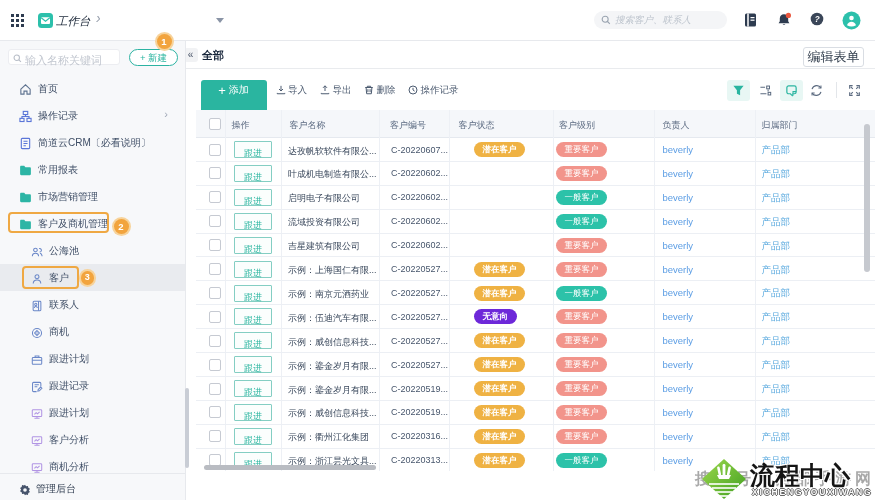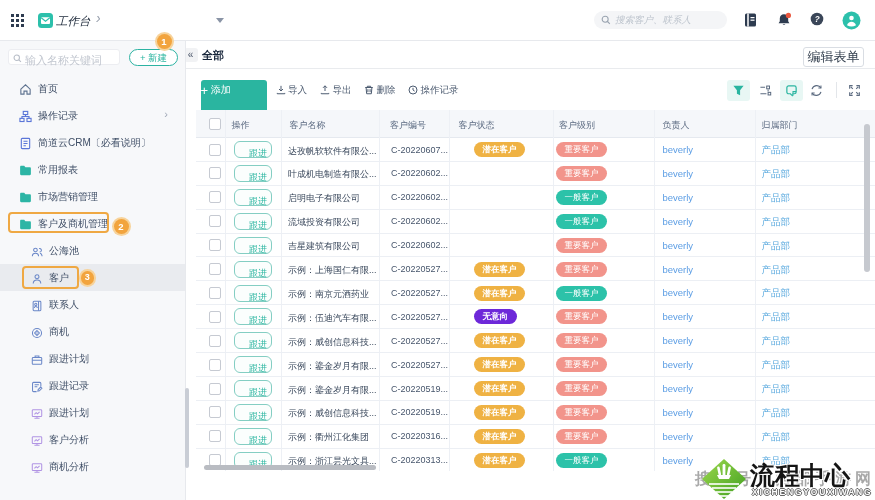--- a/index.html
+++ b/index.html
@@ -26,35 +26,35 @@
 .obox { position:absolute; border:2px solid #efa843; border-radius:4px; z-index:30; }
 #sb-foot { position:absolute; left:0; top:432px; width:185px; height:27px; border-top:1px solid #e7e9ed; background:#f7f8fa; }
 #sb-scroll { position:absolute; left:185px; top:388px; width:3.5px; height:80px; background:#c9cdd5; border-radius:2px; z-index:6; }
 
 
 #mhead { position:absolute; left:186px; top:41px; width:689px; height:28px; background:#fff; border-bottom:1px solid #e9ebee; }
 #btn-edit { position:absolute; left:617px; top:5.5px; width:61px; height:20px; border:1px solid #d9dde3; border-radius:3px; background:#fff; font-size:13px; color:#333f4e; text-align:center; line-height:18px; }
 
 
 #toolbar { position:absolute; left:186px; top:69px; width:689px; height:41px; background:#fff; }
-#btn-add { position:absolute; left:14.5px; top:11px; width:66px; height:37px; background:#2ab5a0; border-radius:3px; color:#fff; font-size:10px; line-height:20.5px; }
+#btn-add { position:absolute; left:14.5px; top:11px; width:66px; height:37px; background:#2ab5a0; border-radius:3px; color:#fff; font-size:10px; text-align:center; line-height:20.5px; }
 .tbtn { position:absolute; top:11px; height:20px; font-size:9.5px; color:#4c5b70; line-height:20px; white-space:nowrap; }
 .tbtn svg { vertical-align:-2px; margin-right:2.5px; }
 .icbg { position:absolute; top:10.5px; width:23px; height:21px; background:#e8f7f4; border-radius:3px; text-align:center; }
 .icplain { position:absolute; top:10.5px; width:23px; height:21px; text-align:center; }
 .icbg svg,.icplain svg { margin-top:4px; }
 
 
 #table { position:absolute; left:196px; top:110px; width:679px; height:361px; overflow:hidden; }
 #thead { position:absolute; left:0; top:0; width:679px; height:28px; background:#f5f7fa; border-bottom:1px solid #e5e9ef; font-size:9px; color:#5c6b82; }
 #thead span { position:absolute; top:8.5px; }
 .vline { position:absolute; top:0; width:1px; height:361px; background:#edf0f5; }
 .trow { position:absolute; left:0; width:679px; height:23.9px; border-bottom:1px solid #eceff4; font-size:9.5px; }
 .cb { position:absolute; width:12px; height:12px; border:1px solid #c6cad2; border-radius:2px; background:#fff; }
-.gj { position:absolute; left:38px; top:3.2px; width:38px; height:17px; border:1px solid #84cec3; border-radius:6px; background:#fbfefd; color:#2ab5a0; font-size:9px; text-align:right; padding:4px; line-height:14px; font-family:"Liberation Sans",sans-serif; }
+.gj { position:absolute; left:38px; top:3.2px; width:38px; height:17px; border:1px solid #84cec3; border-radius:1px; background:#fbfefd; color:#2ab5a0; font-size:9px; text-align:center; padding:4px; line-height:14px; font-family:"Liberation Sans",sans-serif; }
 .nm { position:absolute; left:92px; top:6.5px; color:#3a485c; font-size:9px; max-width:94px; white-space:nowrap; overflow:hidden; }
 .cd { position:absolute; left:195px; top:6.5px; color:#47566c; font-size:9px; }
 .stc { position:absolute; left:278px; top:4.2px;font-weight:bold; }
 .lvc { position:absolute; left:360px; top:4.2px; }
 .tag { display:inline-block; height:15px; line-height:15.5px; border-radius:8px; padding:0 8.5px; font-size:8.5px; color:#fff; }
 .tago { background:#efb243; }
 .tagg { background:#6d28d9;text-align:center; }
 .tagr { background:#f2948b; }
 .tagt { background:#2cc2a9; }
 .bv { position:absolute; left:466.5px; top:6px; color:#5b9de4; }
@@ -249,20 +249,27 @@
 <div class="sitem" style="top:452.5px">
           <span class="sic" style="left:31px"><svg width="12" height="12" viewBox="0 0 14 14" fill="none" stroke="#b194e4" stroke-width="1.2">
               <rect x="1.5" y="2" width="11" height="8" rx="1"></rect>
               <path d="M4 12 h6 M7 10 v2 M4 7.4 l2-2 1.6 1.4 2.4-2.4"></path>
             </svg></span>
           <span class="stx" style="left:49px">商机分析</span>
         </div>
   </div>
   <div class="obox" style="left:8px;top:171px;width:101px;height:21px"></div>
   <div class="obox" style="left:21.5px;top:224.5px;width:57px;height:23px"></div>
+  <div id="sb-foot">
+    <span class="sic" style="position:absolute;left:19px;top:8px"><svg width="12" height="12" viewBox="0 0 14 14" fill="#46536b">
+            <path d="M7 .8 l1.2 1.9 2.2-.5.5 2.2 1.9 1.2-1.3 1.9 1.3 1.9-1.9 1.2-.5 2.2-2.2-.5L7 13.2 5.8 11.3l-2.2.5-.5-2.2L1.2 8.4 2.5 6.5 1.2 4.6l1.9-1.2.5-2.2 2.2.5Z"></path>
+            <circle cx="7" cy="7" r="2.1" fill="#f7f8fa"></circle>
+          </svg></span>
+    <span style="position:absolute;left:36px;top:8px;font-size:10px;color:#323f52">管理后台</span>
+  </div>
 </div>
 <div id="sb-scroll"></div>
 
 <div id="mhead">
   <span class="abs" style="left:-2.5px;top:7px;width:14px;height:14px;background:#f1f2f4;border-radius:3px;text-align:center;line-height:13px;font-size:10px;color:#4a5568">«</span>
   <span class="abs" style="left:16px;top:6.5px;font-size:11px;font-weight:bold;color:#17253a">全部</span>
   <div id="btn-edit">编辑表单</div>
 </div>
 
 <div id="toolbar">

